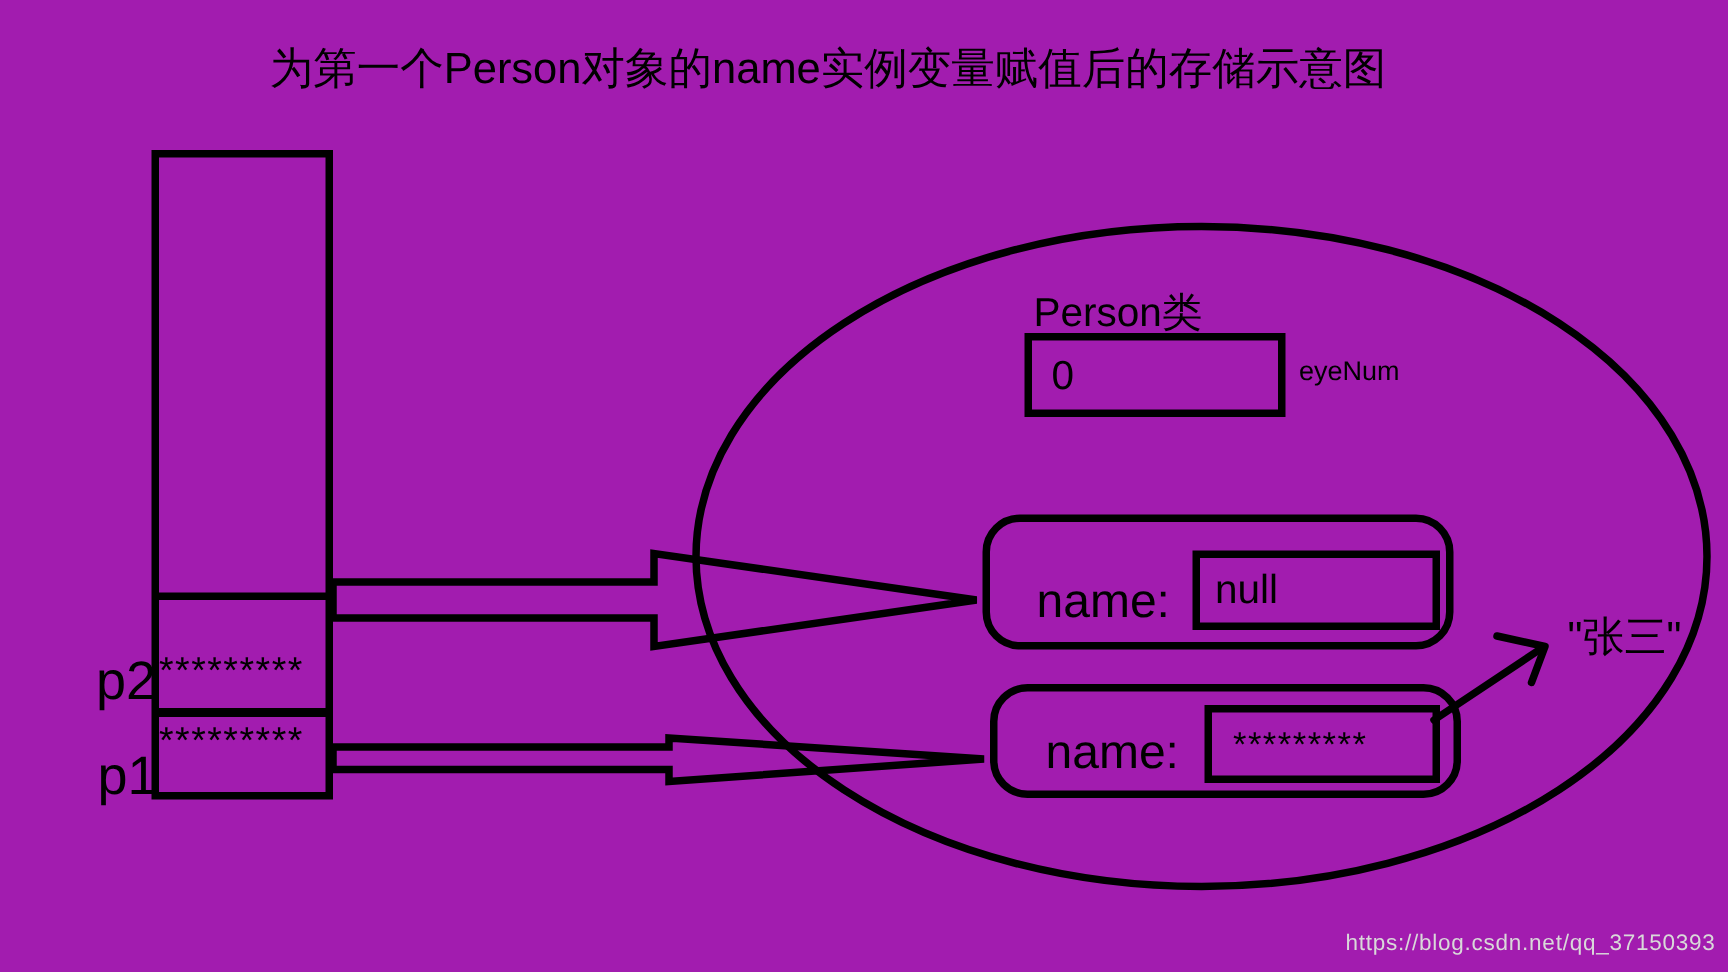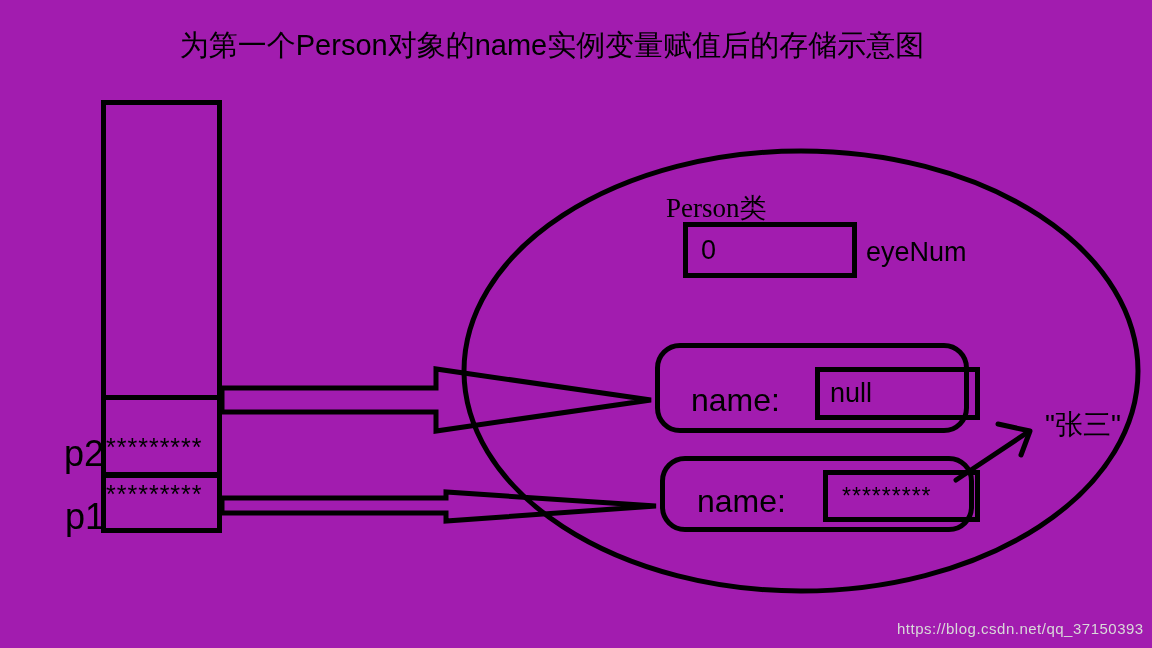--- a/index.html
+++ b/index.html
@@ -42,51 +42,50 @@
   #p2-label { left: 64px;  top: 433px; }
   #p1-label { left: 65px;  top: 480px; margin-top: 16px; }
   .stars-value { font-size: 25px; letter-spacing: 1px; }
   #p2-value { left: 106px; top: 433px; }
   #p1-value { left: 106px; top: 480px; }
 
   
   #arrow-layer { left: 0; top: 0; width: 1152px; height: 648px; pointer-events: none; }
 
   
-  #person-class-label { left: 666px; top: 190px; font-size: 27px; font-family: Liberation Serif, serif; }
+  #person-class-label { left: 689px; top: 190px; font-size: 27px; }
 
   #eyenum-box {
     left: 683px; top: 222px;
     width: 174px; height: 56px;
     border: 5px solid #000;
     box-sizing: border-box;
     display: flex; align-items: center;
   }
   #eyenum-value { font-size: 27px; padding-left: 13px; }
-  #eyenum-label { left: 866px; top: 237px; font-size: 27px; }
+  #eyenum-label { left: 866px; top: 237px; font-size: 18px; }
 
   .object-box {
     border: 5px solid #000;
     border-radius: 25px;
     box-sizing: border-box;
     background: transparent;
   }
   #object1-box { left: 655px; top: 343px; width: 314px; height: 90px; }
   #object2-box { left: 660px; top: 456px; width: 314px; height: 76px; }
 
   .field-label { font-size: 32px; }
   #object1-field-label { left: 691px; top: 382px; }
   #object2-field-label { left: 697px; top: 483px; }
 
   .value-box {
     border: 5px solid #000;
     box-sizing: border-box;
     display: flex; align-items: center;
     background: transparent;
-    margin-left: 20px;
   }
   #object1-value-box { left: 795px; top: 367px; width: 165px; height: 53px; }
   #object1-value { font-size: 27px; padding-left: 10px; }
   #object2-value-box { left: 803px; top: 470px; width: 157px; height: 52px; }
   #object2-value { font-size: 23px; letter-spacing: 1px; padding-left: 14px; }
 
   #string-literal { left: 1045px; top: 406px; font-size: 28px; }
 
   #watermark {
     left: 897px; top: 620px;

